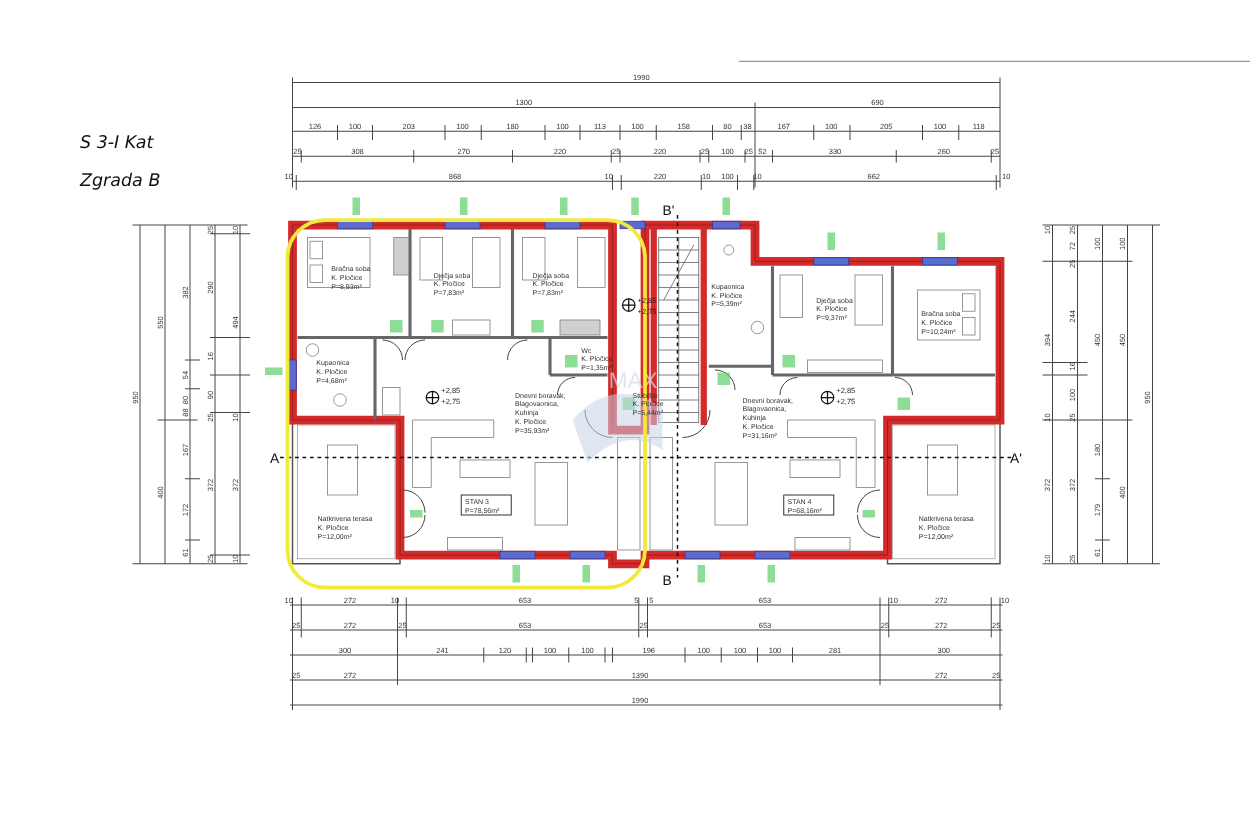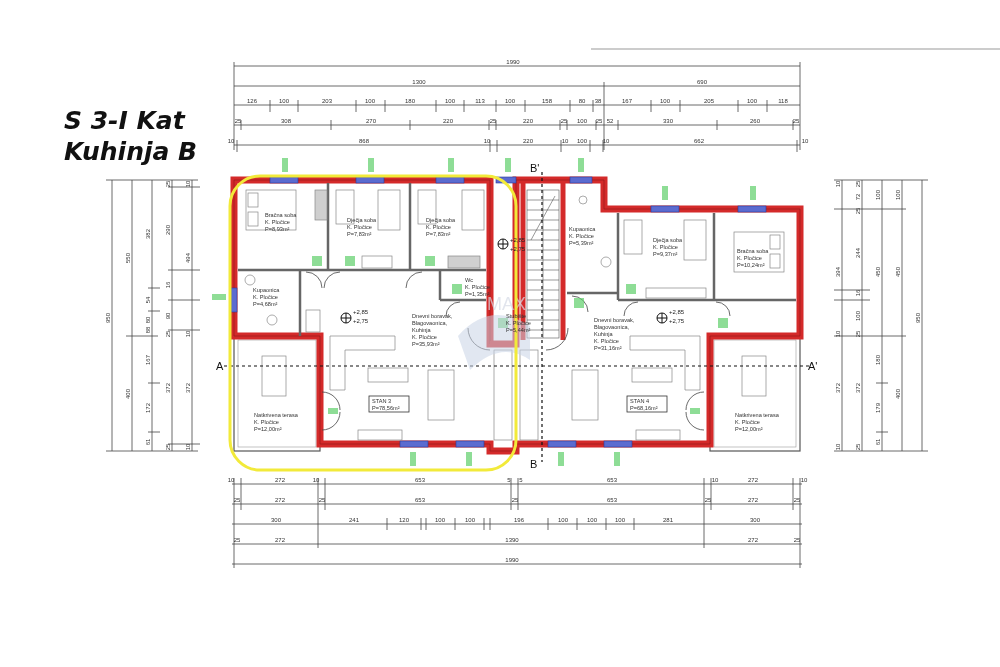--- a/index.html
+++ b/index.html
@@ -1,27 +1,27 @@
 <!DOCTYPE html>
 <html><head>
 <meta charset="utf-8">
 <style>
   html,body{margin:0;padding:0;background:#ffffff;}
   body{width:1000px;height:667px;position:relative;overflow:hidden;font-family:"Liberation Sans",sans-serif;}
-  .title{position:absolute;left:64px;font-family:"DejaVu Sans",sans-serif;font-style:italic;font-weight:bold;font-size:25px;color:#111;}
+  .title{position:absolute;left:64px;font-family:"DejaVu Sans",sans-serif;font-style:italic;font-weight:normal;font-size:14px;color:#111;}
   #plan{position:absolute;left:0;top:0;}
   .dim{font-family:"Liberation Sans",sans-serif;font-size:6px;fill:#333;}
   .room{font-family:"Liberation Sans",sans-serif;font-size:5.6px;fill:#333;}
   .lvl{font-family:"Liberation Sans",sans-serif;font-size:6px;fill:#222;}
 </style>
 </head>
 <body>
 
 <div class="title" style="top:106px">S 3-I Kat</div>
-<div class="title" style="top:137px">Kuhinja B</div>
+<div class="title" style="top:137px">Zgrada B</div>
 
 <svg id="plan" width="1000" height="667" viewBox="0 0 1000 667">
 
   <line x1="591" y1="49" x2="1000" y2="49" stroke="#999" stroke-width="1"></line>
 
   <g stroke="#444" stroke-width="0.8">
     <line x1="234" y1="66" x2="800" y2="66"></line>
     <line x1="234" y1="86" x2="800" y2="86"></line>
     <line x1="234" y1="105" x2="800" y2="105"></line>
     <line x1="234" y1="125" x2="800" y2="125"></line>

